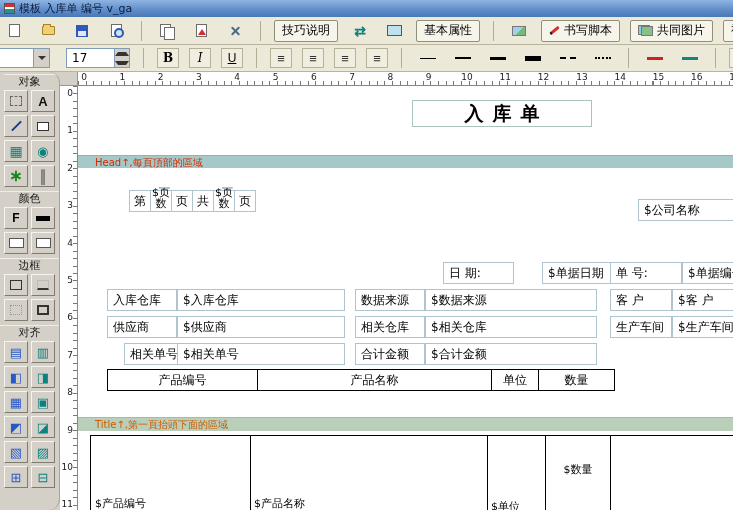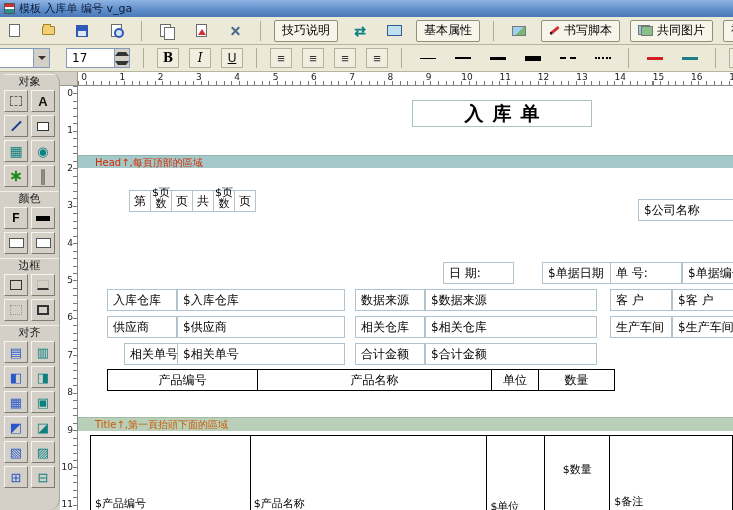--- a/index.html
+++ b/index.html
@@ -474,19 +474,16 @@
       </div>
       <div class="dcell" style="width:237px;">
         <span class="fld" style="left:3px;bottom:0;">$产品名称</span>
       </div>
       <div class="dcell" style="width:58px;">
         <span class="fld" style="left:3px;bottom:-3px;">$单位</span>
       </div>
       <div class="dcell" style="width:65px;">
         <span class="fld" style="left:0;right:0;top:26px;text-align:center;">$数量</span>
       </div>
-      <div class="dcell" style="width:123px;">
-        <span class="fld" style="left:4px;bottom:2px;">$备注</span>
-      </div>
     </div>
 
   </div>
 </div>
 
 </body></html>

